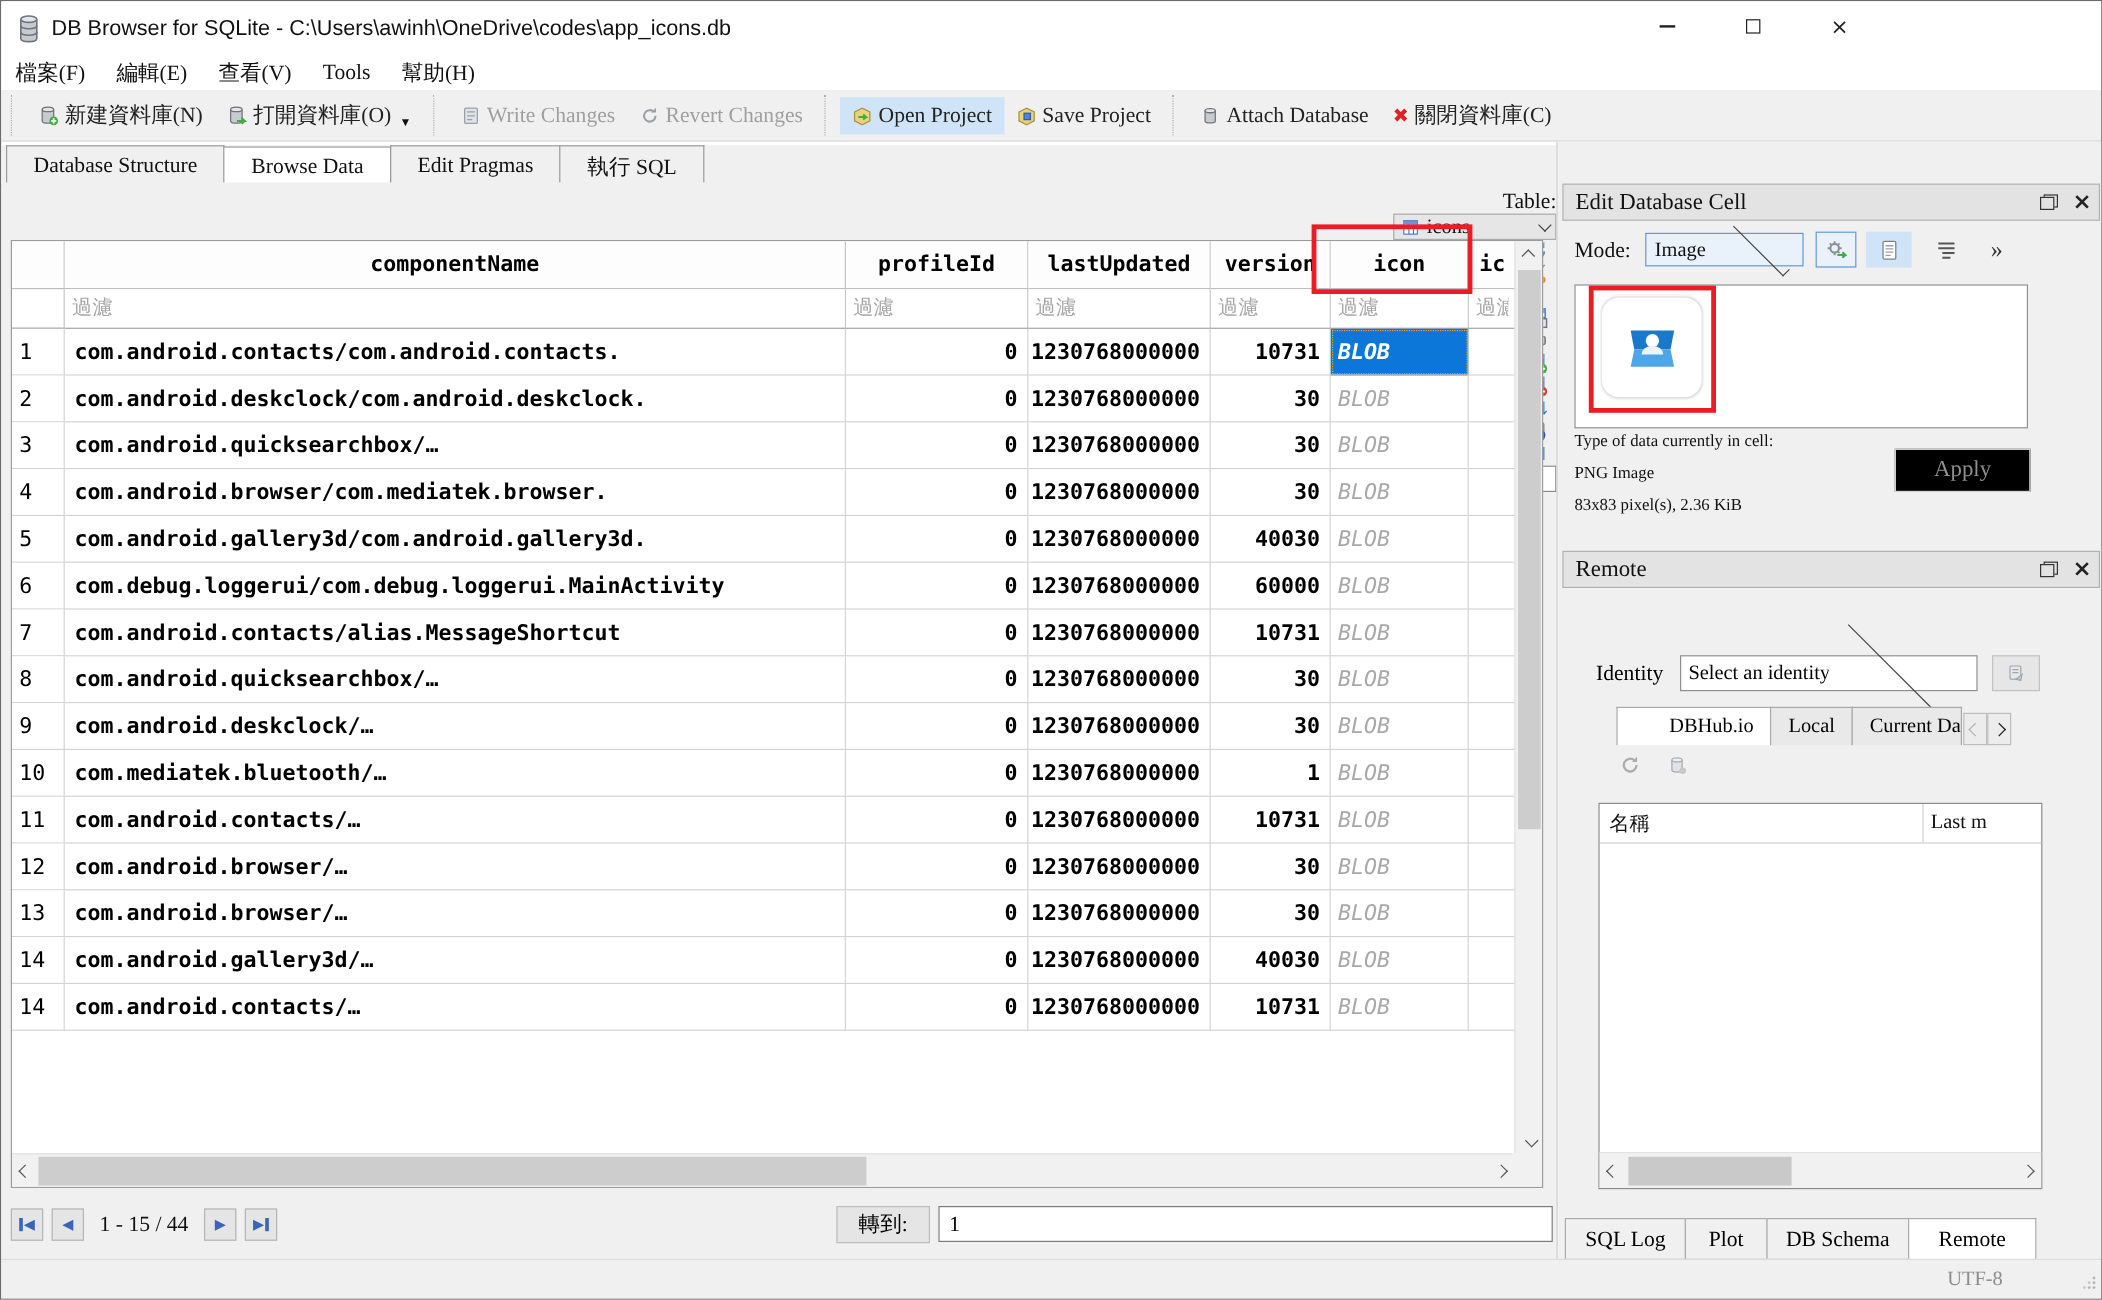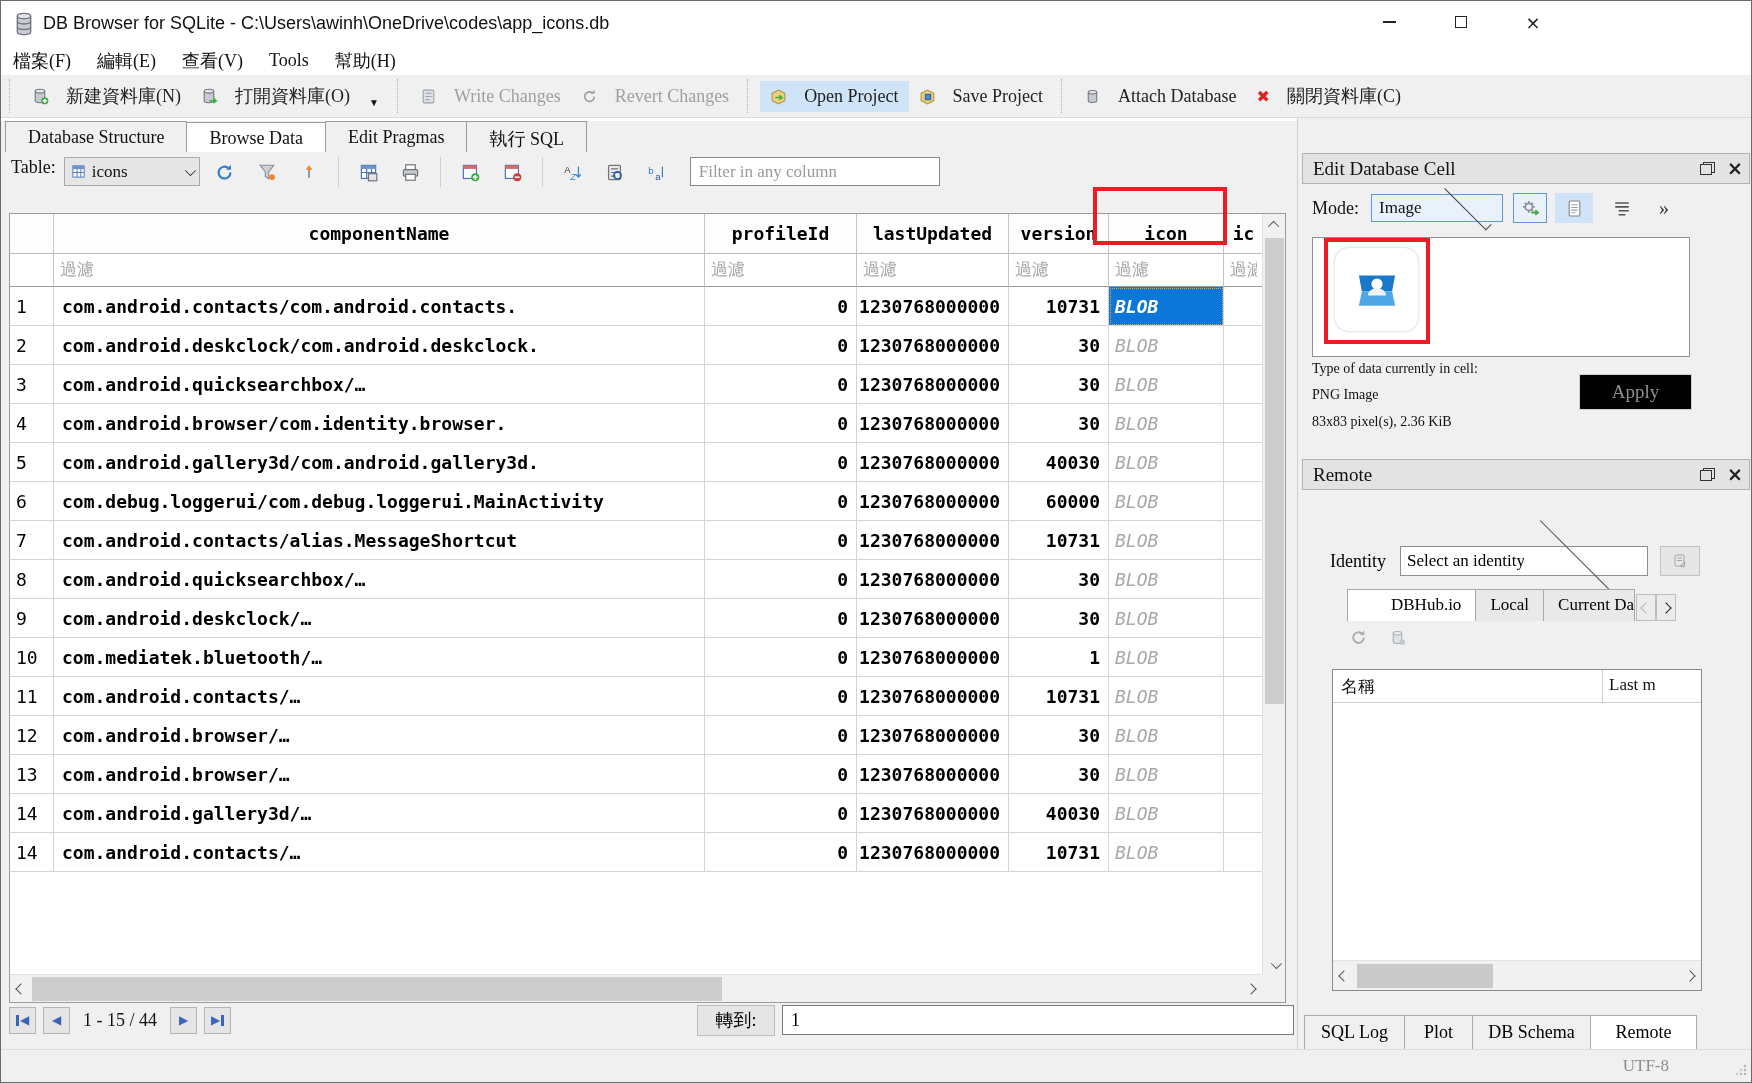--- a/index.html
+++ b/index.html
@@ -19,46 +19,46 @@
   .minbar{width:13px;height:1.5px;background:#222;}
   .maxsq{width:12px;height:12px;border:1.5px solid #222;}
 
   
   .menubar{position:absolute;left:0;top:45px;width:100%;height:29px;background:#fff;display:flex;align-items:center;gap:26px;padding-left:12px;font-size:18px;color:#111;}
   .menubar span{cursor:default;}
 
   
   .toolbar{position:absolute;left:0;top:74px;width:100%;height:43px;background:var(--chrome);border-bottom:1px solid #d9d9d9;display:flex;align-items:center;font-size:18px;color:#222;}
   .tsep{width:5px;height:34px;border-left:1px dotted #aeaeae;margin:0 8px;}
-  .tbtn{display:flex;align-items:center;gap:17px;padding:5px 10px;white-space:nowrap;}
+  .tbtn{display:flex;align-items:center;gap:5px;padding:5px 10px;white-space:nowrap;}
   .tbtn.disabled{color:var(--disabled);}
   .tbtn.hilite{background:var(--hl);}
   .ddcaret{font-size:10px;color:#111;align-self:flex-end;margin-left:2px;}
   .red-x{color:#d22;font-weight:bold;font-family:"DejaVu Sans",sans-serif;font-size:16px;}
   .icon16{width:17px;height:17px;display:inline-block;flex:0 0 auto;}
 
   
   .tabbar{position:absolute;left:0;top:120px;width:1296px;height:34px;background:var(--chrome);border-bottom:1px solid var(--border);display:flex;align-items:flex-start;padding-left:4px;font-size:18px;}
   .mtab{padding:5px 22px 6px 22px;border:1px solid var(--border);border-bottom:none;background:var(--chrome);color:#111;margin-right:-1px;}
   .mtab.active{background:#fff;position:relative;top:1px;padding-bottom:7px;}
 
   
   .left-main{position:absolute;left:0;top:151px;width:1296px;height:897px;background:var(--chrome);}
-  .controls{position:absolute;left:0;top:5px;width:100%;height:40px;display:flex;align-items:flex-start;font-size:18px;color:#111;}
+  .controls{position:absolute;left:0;top:5px;width:100%;height:40px;display:flex;align-items:flex-end;font-size:18px;color:#111;flex-direction:column;}
   .controls .lbl{margin-left:10px;}
   .tcombo{margin-left:8px;width:136px;height:29px;background:#e6e6e6;border:1px solid #aaa;display:flex;align-items:center;gap:6px;padding:0 6px;}
   .tcombo .cname{flex:1;font-size:17px;}
   .chev{width:8px;height:8px;border-right:1.6px solid #444;border-bottom:1.6px solid #444;transform:rotate(45deg) translateY(-2px);flex:0 0 auto;}
   .gbtn{width:34px;height:30px;display:flex;align-items:center;justify-content:center;margin-left:8px;}
   .gsep{width:2px;height:30px;border-left:1px solid #d0d0d0;margin-left:12px;margin-right:4px;}
   .finput{margin-left:16px;width:250px;height:29px;border:1px solid #8a8a8a;background:#fff;font-family:"Liberation Serif","DejaVu Serif",serif;font-size:17px;padding:0 8px;color:#111;}
   .finput::placeholder{color:#9a9a9a;}
 
   
-  .grid{position:absolute;left:8px;top:61px;width:1277px;height:790px;background:#fff;border:1px solid var(--border);overflow:hidden;}
+  .grid{position:absolute;left:8px;top:48px;width:1277px;height:790px;background:#fff;border:1px solid var(--border);overflow:hidden;}
   .grow{display:grid;grid-template-columns:44px 651px 152px 152px 100px 115px 40px;}
   .ghead{height:40px;}
   .ghead .cell{font-family:"DejaVu Sans Mono",monospace;font-weight:bold;font-size:18px;display:flex;align-items:center;justify-content:center;border-right:1px solid #c4c4c4;border-bottom:1px solid #bdbdbd;background:#fdfdfd;overflow:hidden;white-space:nowrap;}
   .gfilter{height:33px;}
   .gfilter .cell{border-right:1px solid #c4c4c4;border-bottom:1px solid #9a9a9a;overflow:hidden;}
   .gfilter input{width:100%;height:100%;border:none;outline:none;font-family:"Liberation Serif","DejaVu Serif",serif;font-size:17px;padding:0 6px;background:#fff;}
   .gfilter input::placeholder{color:#a6a6a6;}
   .gdata .cell{height:39px;font-family:"DejaVu Sans Mono",monospace;font-size:18px;display:flex;align-items:center;border-right:1px solid var(--line);border-bottom:1px solid var(--line);white-space:nowrap;overflow:hidden;color:#000;}
   .cell.gut{padding-left:6px;background:#fff;}
   .cell.name{padding-left:8px;font-weight:600;}
@@ -373,21 +373,21 @@
     <div class="cell gut">3</div>
     <div class="cell name">com.android.quicksearchbox/…</div>
     <div class="cell num">0</div>
     <div class="cell num">1230768000000</div>
     <div class="cell num">30</div>
     <div class="cell blob">BLOB</div>
     <div class="cell"></div>
   </div>
           <div class="grow gdata">
     <div class="cell gut">4</div>
-    <div class="cell name">com.android.browser/com.identity.browser.</div>
+    <div class="cell name">com.android.browser/com.mediatek.browser.</div>
     <div class="cell num">0</div>
     <div class="cell num">1230768000000</div>
     <div class="cell num">30</div>
     <div class="cell blob">BLOB</div>
     <div class="cell"></div>
   </div>
           <div class="grow gdata">
     <div class="cell gut">5</div>
     <div class="cell name">com.android.gallery3d/com.android.gallery3d.</div>
     <div class="cell num">0</div>

